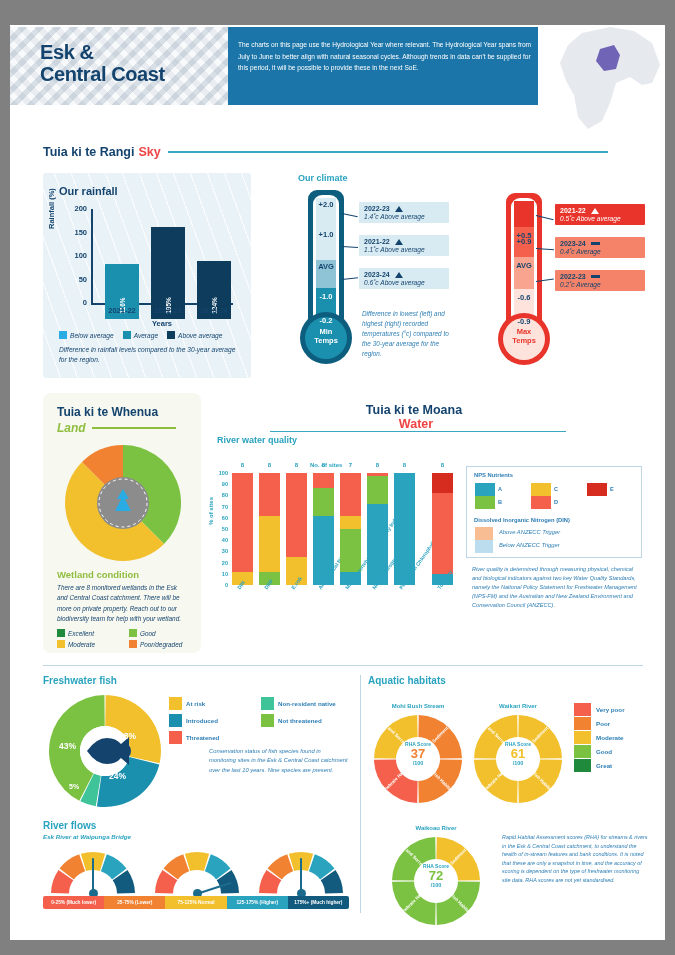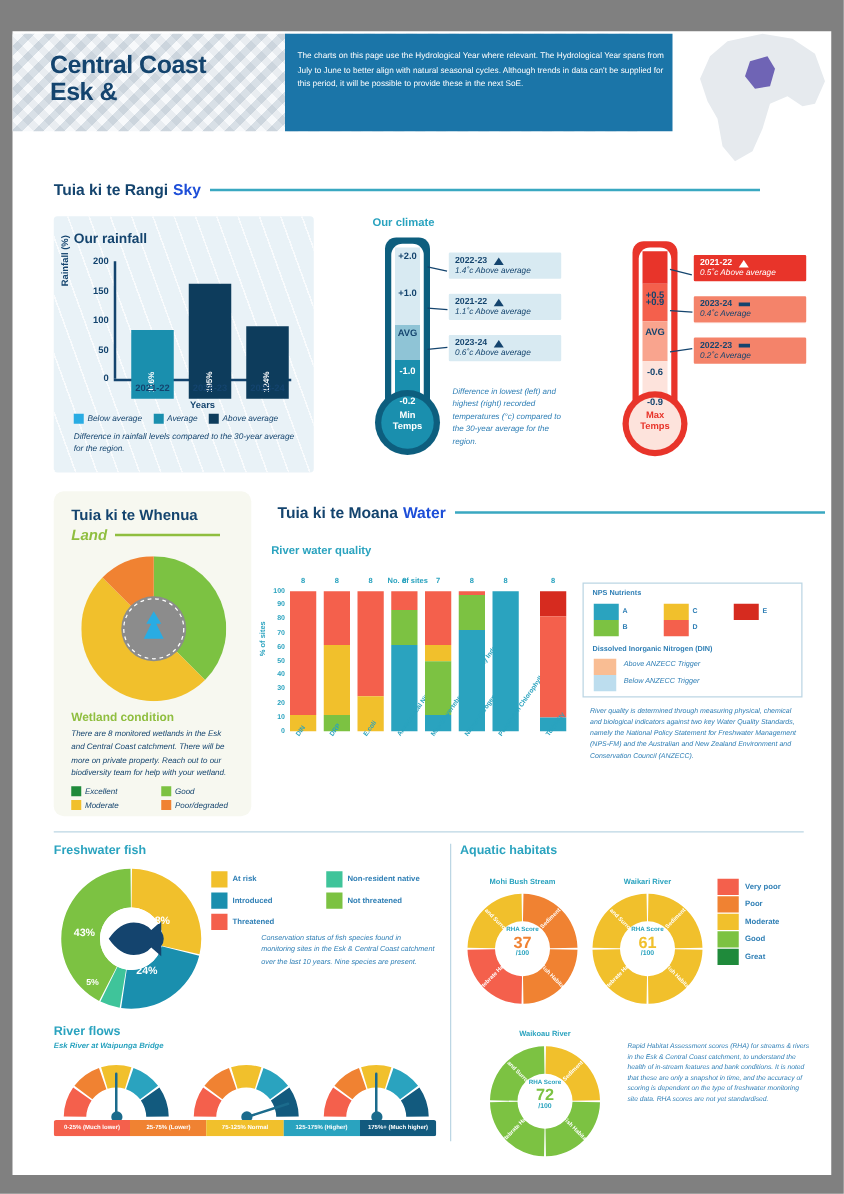--- a/index.html
+++ b/index.html
@@ -36,21 +36,21 @@
   }
   .hdr-body {
     position: absolute; left: 228px; top: 14px; width: 296px;
     font-size: 6.6px; color: #ffffff; line-height: 1.75;
   }
   .map-wrap { position: absolute; left: 520px; top: 0px; width: 135px; height: 110px; }
 
   
   .sec { position: absolute; display: flex; align-items: center; }
   .sec .mi { font-size: 12.5px; font-weight: bold; color: #14446e; white-space: nowrap; }
-  .sec .en { font-size: 12.5px; font-weight: bold; color: #1d4ed8; margin-left: 4px; white-space: nowrap; }
+  .sec .en { font-size: 12.5px; font-weight: bold; color: #ef4444; margin-left: 4px; white-space: nowrap; }
   .sec .rule { height: 1.4px; background: #3aa8c1; margin-left: 7px; }
 
   .subhead { position: absolute; font-size: 9px; font-weight: bold; color: #2aa3bf; }
 
   
   .card-rain {
     position: absolute; left: 33px; top: 148px; width: 208px; height: 205px;
     background: #e9f2f7; border-radius: 3px; overflow: hidden;
   }
   .rain-streaks {
@@ -154,22 +154,22 @@
 </style>
 </head>
 <body>
 
 <div class="page">
 
   <div class="hdr">
     <div class="hdr-pattern"></div>
     <div class="hdr-blue"></div>
     <div class="hdr-title">
+      <div>Esk &amp;</div>
       <div>Central Coast</div>
-      <div>Esk &amp;</div>
     </div>
     <div class="hdr-body">The charts on this page use the Hydrological Year where relevant. The Hydrological Year spans from July to June to better align with natural seasonal cycles. Although trends in data can't be supplied for this period, it will be possible to provide these in the next SoE.</div>
     <div class="map-wrap">
       <svg width="135" height="110" viewBox="0 0 135 110">
         <path d="M52 8 L80 2 L104 6 L122 18 L130 40 L122 58 L112 60 L100 52 L86 58 L80 78 L72 96 L58 104 L48 92 L44 70 L36 56 L30 38 L38 20 Z" fill="#e6eaee"></path>
         <path d="M70 24 L84 20 L90 30 L86 44 L74 46 L66 36 Z" fill="#6f64b5"></path>
       </svg>
     </div>
   </div>
 
@@ -353,21 +353,21 @@
           <span class="sw" style="background:#f1c02c"></span>
           <span>Moderate</span>
         </div>
         <div class="leg-row" style="width: 62px;">
           <span class="sw" style="background:#f08232"></span>
           <span>Poor/degraded</span>
         </div>
       </div>
   </div>
 
-  <div class="sec" style="left:212px; top:378px; width:440px;">
+  <div class="sec" style="left:184px; top:378px; width:440px;flex-direction:column;">
     <span class="mi">Tuia ki te Moana</span>
     <span class="en">Water</span>
     <span class="rule" style="width:296px;"></span>
   </div>
   <div class="subhead" style="left:207px; top:410px;">River water quality</div>
 
   <div class="sb-top">No. of sites</div>
   <div class="sb-ylab">% of sites</div>
   <div id="wq-yticks">
       <div class="sb-ytick" style="left: 205px; top: 557px; position: absolute; width: 13px; text-align: right;">0</div>

